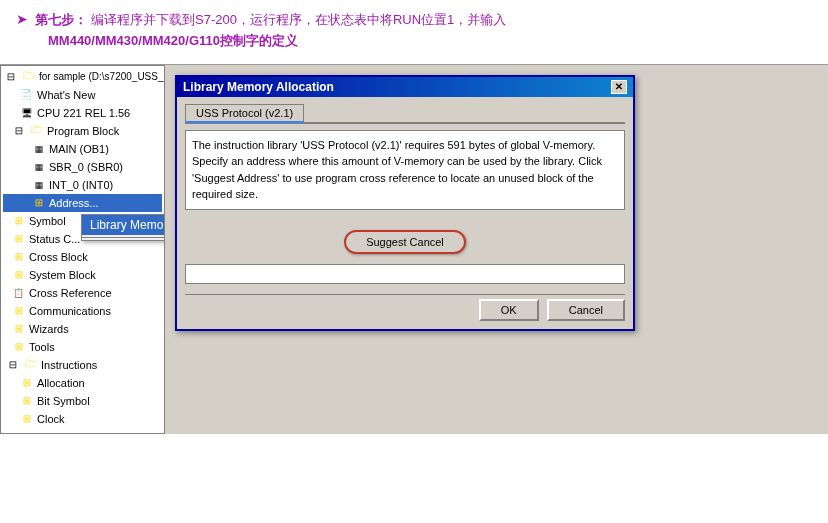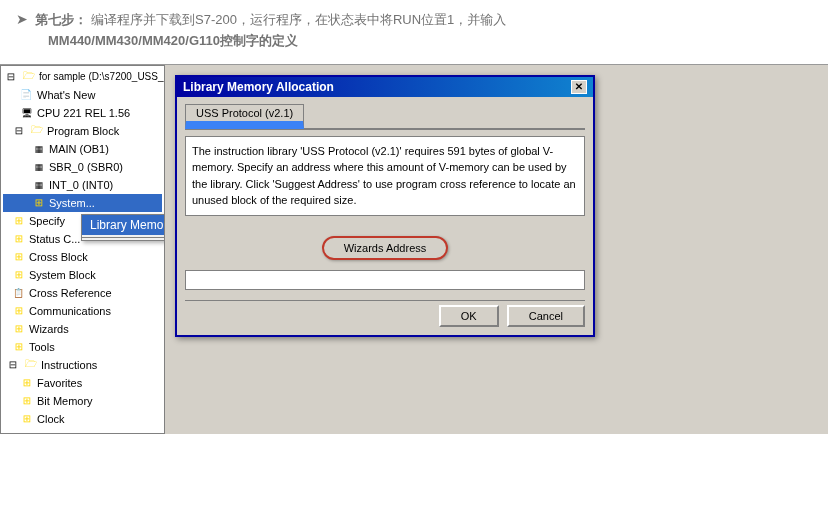--- a/index.html
+++ b/index.html
@@ -10,21 +10,21 @@
       width: 828px;
       min-height: 523px;
       overflow: hidden;
     }
 
     
     .instruction-text {
       padding: 8px 16px 12px 16px;
       font-size: 13px;
       line-height: 1.6;
-      color: #737373;
+      color: #a21caf;
     }
     .instruction-text .arrow {
       font-size: 14px;
       margin-right: 4px;
     }
 
     
     .main-area {
       display: flex;
       flex-direction: row;
@@ -96,21 +96,21 @@
       flex: 1;
       background: #d4d0c8;
       display: flex;
       align-items: flex-start;
       justify-content: flex-start;
       padding: 10px;
       position: relative;
     }
 
     .dialog-window {
-      width: 420px;
+      width: 460px;
       background: #d4d0c8;
       border: 2px solid #0000a0;
       box-shadow: 2px 2px 6px rgba(0,0,0,0.4);
       font-family: 'MS Sans Serif', Arial, sans-serif;
       font-size: 11px;
     }
 
     .dialog-titlebar {
       background: linear-gradient(to right, #0000a0, #1084d0);
       color: #fff;
@@ -154,21 +154,21 @@
       border-bottom: none;
       padding: 2px 10px;
       font-size: 11px;
       cursor: pointer;
       margin-right: 2px;
       position: relative;
       bottom: -1px;
     }
     .tab-item.active {
       background: #d4d0c8;
-      border-bottom: 8px solid #3b82f6;
+      border-bottom: 2px solid #3b82f6;
       z-index: 1;
       text-align: center;
     }
 
     .dialog-description {
       font-size: 11px;
       line-height: 1.5;
       color: #000;
       margin-bottom: 20px;
       border: 1px solid #808080;
@@ -282,27 +282,27 @@
 
       <div class="tree-item">
         <span class="indent" style="width:28px;"></span>
         <span class="tree-icon" style="font-size:9px;">▦</span>
         <span class="tree-label">INT_0 (INT0)</span>
       </div>
 
       <div class="tree-item" style="background:#316ac5; color:#fff;">
         <span class="indent" style="width:28px;"></span>
         <span class="tree-icon" style="color:#ffd700;">⊞</span>
-        <span class="tree-label">System...</span>
-      </div>
-
-      <div class="tree-item">
-        <span class="indent" style="width:8px;"></span>
-        <span class="tree-icon" style="color:#ffd700;">⊞</span>
-        <span class="tree-label">Specify</span>
+        <span class="tree-label">Address...</span>
+      </div>
+
+      <div class="tree-item">
+        <span class="indent" style="width:8px;"></span>
+        <span class="tree-icon" style="color:#ffd700;">⊞</span>
+        <span class="tree-label">Symbol</span>
       </div>
 
       <div class="tree-item">
         <span class="indent" style="width:8px;"></span>
         <span class="tree-icon" style="color:#ffd700;">⊞</span>
         <span class="tree-label">Status C...</span>
       </div>
 
       <div class="tree-item">
         <span class="indent" style="width:8px;"></span>
@@ -343,27 +343,27 @@
       <div class="tree-item">
         <span class="indent" style="width:2px;"></span>
         <span class="tree-icon">⊟</span>
         <span class="tree-icon" style="color:#ffd700;">🗁</span>
         <span class="tree-label">Instructions</span>
       </div>
 
       <div class="tree-item">
         <span class="indent" style="width:16px;"></span>
         <span class="tree-icon" style="color:#ffd700;">⊞</span>
-        <span class="tree-label">Favorites</span>
-      </div>
-
-      <div class="tree-item">
-        <span class="indent" style="width:16px;"></span>
-        <span class="tree-icon" style="color:#ffd700;">⊞</span>
-        <span class="tree-label">Bit Memory</span>
+        <span class="tree-label">Allocation</span>
+      </div>
+
+      <div class="tree-item">
+        <span class="indent" style="width:16px;"></span>
+        <span class="tree-icon" style="color:#ffd700;">⊞</span>
+        <span class="tree-label">Bit Symbol</span>
       </div>
 
       <div class="tree-item">
         <span class="indent" style="width:16px;"></span>
         <span class="tree-icon" style="color:#ffd700;">⊞</span>
         <span class="tree-label">Clock</span>
       </div>
 
       <div class="tree-item">
         <span class="indent" style="width:16px;"></span>
@@ -400,21 +400,21 @@
           </div>
         </div>
 
         
         <div class="dialog-description">
           <span>The instruction library 'USS Protocol (v2.1)' requires 591 bytes of global V-memory. Specify an address where this amount of V-memory can be used by the library. Click 'Suggest Address' to use program cross reference to locate an unused block of the required size.</span>
         </div>
 
         
         <div class="suggest-btn-container">
-          <button class="suggest-btn">Wizards Address</button>
+          <button class="suggest-btn">Suggest Cancel</button>
         </div>
 
         
         <input class="address-input" type="text" value="" placeholder="" style="">
 
         
         <div class="dialog-footer">
           <button class="dialog-btn">OK</button>
           <button class="dialog-btn">Cancel</button>
         </div>

